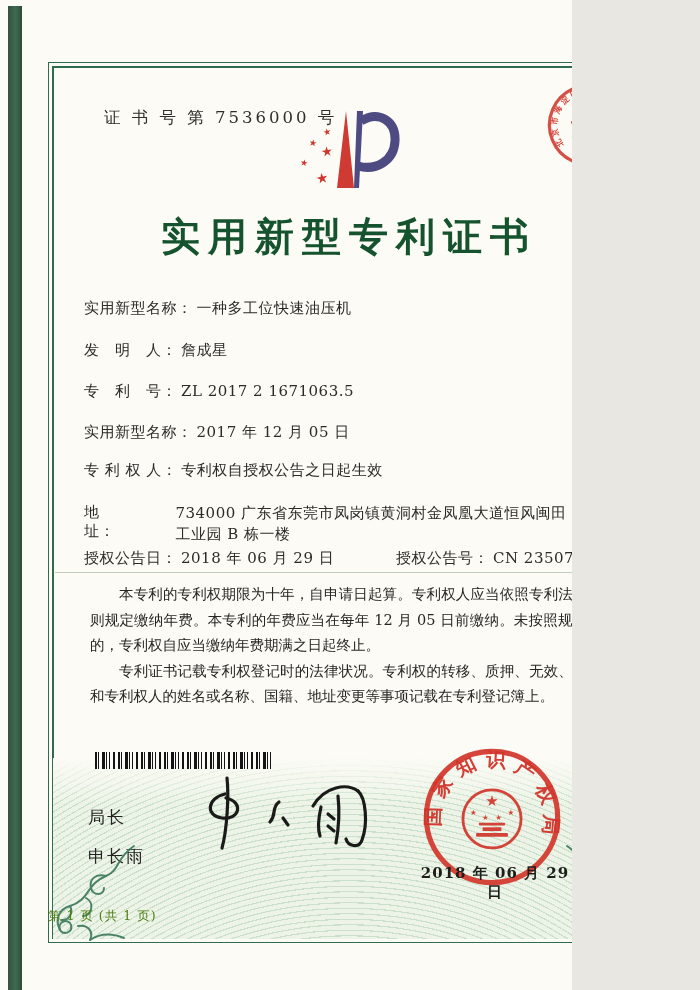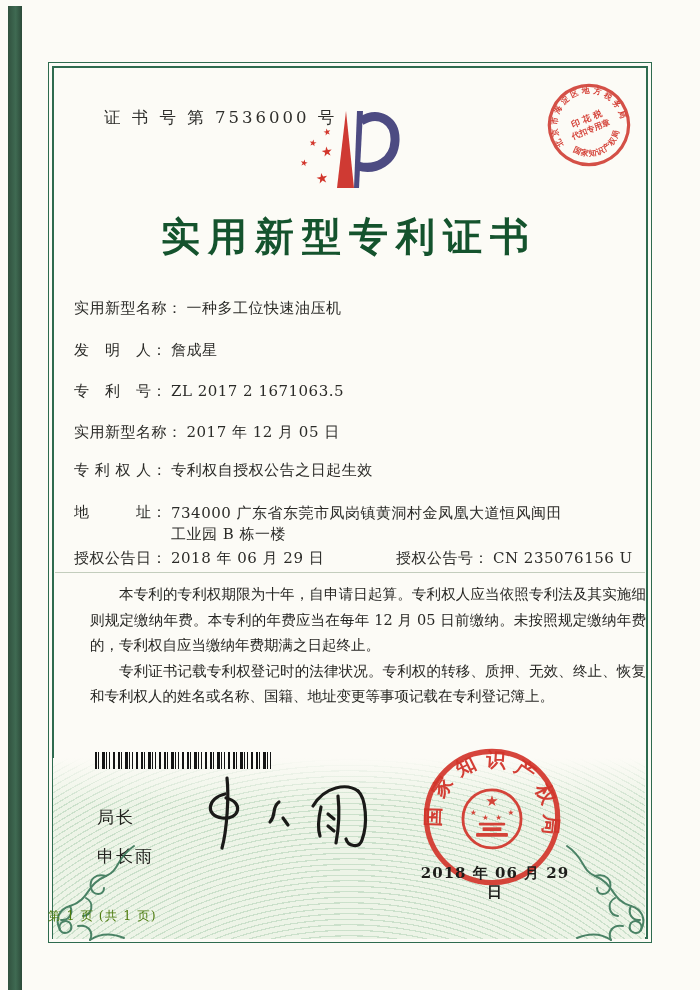--- a/index.html
+++ b/index.html
@@ -1,42 +1,42 @@
 <!DOCTYPE html>
 <html><head>
 <meta charset="utf-8">
 <style>
   html,body{margin:0;padding:0;}
   body{width:700px;height:990px;position:relative;background:#e9e7e2;
        font-family:"DejaVu Serif","Liberation Serif",serif;}
-  .scan{position:absolute;left:0;top:0;width:700px;height:990px;background:#fcfbf6;overflow:hidden;}
+  .scan{position:absolute;left:0;top:0;width:572px;height:990px;background:#fcfbf6;overflow:hidden;}
   .spine{position:absolute;left:8px;top:6px;width:14px;height:984px;
          background:linear-gradient(90deg,#31523f,#3f6a52 55%,#2c4a39);}
   .frame{position:absolute;left:48px;top:62px;width:602px;height:879px;
          border:1.5px solid #2e6b4f;}
   .frame::before{content:"";position:absolute;inset:3px;border:2.5px solid #2e6b4f;}
   .green-band{position:absolute;left:53px;top:758px;width:592px;height:181px;
       background:repeating-radial-gradient(circle at 50% 290%, rgba(105,168,122,.26) 0 1.2px, rgba(0,0,0,0) 1.2px 5.5px),#edf4e7;}
   .green-band::before{content:"";position:absolute;left:0;top:0;right:0;height:46px;
       background:linear-gradient(#fcfbf6, rgba(252,251,246,0));}
   .cert-no{position:absolute;left:104px;top:107px;font-size:16.5px;letter-spacing:3px;color:#2e2e2b;}
   .logo{position:absolute;left:278px;top:108px;}
   .title{position:absolute;left:48px;top:210px;width:602px;text-align:center;
          font-size:39px;font-weight:bold;letter-spacing:8px;color:#14532d;}
-  .row{position:absolute;left:74px;font-size:15px;color:#2b2b28;letter-spacing:.5px;white-space:nowrap;}
+  .row{position:absolute;left:84px;font-size:15px;color:#2b2b28;letter-spacing:.5px;white-space:nowrap;}
   .row .val{margin-left:4px;}
   .row.addr{white-space:normal;display:flex;align-items:flex-start;}
   .row.addr .val{white-space:pre-line;width:430px;line-height:21px;}
   .divider{position:absolute;left:55px;top:572px;width:590px;height:1px;background:#c3cdbd;}
   .bodytext{position:absolute;left:90px;top:582px;width:556px;font-size:14.5px;line-height:25.5px;
             color:#262623;text-align:justify;}
   .bodytext p{margin:0;text-indent:2em;}
   .barcode{position:absolute;left:95px;top:752px;width:178px;height:17px;
      background:repeating-linear-gradient(90deg,#141414 0 2px,rgba(0,0,0,0) 2px 3px,#141414 3px 4px,rgba(0,0,0,0) 4px 7px,#141414 7px 10px,rgba(0,0,0,0) 10px 11px,#141414 11px 12px,rgba(0,0,0,0) 12px 14px,#141414 14px 15px,rgba(0,0,0,0) 15px 18px,#141414 18px 20px,rgba(0,0,0,0) 20px 23px);}
-  .director{position:absolute;left:97px;top:806px;font-family:"DejaVu Sans","Liberation Sans",sans-serif;
+  .director{position:absolute;left:88px;top:806px;font-family:"DejaVu Sans","Liberation Sans",sans-serif;
             font-size:17px;color:#23231f;letter-spacing:2px;}
   .director .name{margin-top:16px;}
   .sig{position:absolute;left:195px;top:772px;}
   .seal{position:absolute;left:417px;top:742px;}
   .seal-date{position:absolute;left:412px;top:864px;width:166px;text-align:center;
              font-size:15px;font-weight:bold;color:#1d1d1a;letter-spacing:1px;}
   .stamp{position:absolute;left:543px;top:79px;transform:rotate(-22deg);opacity:.93;}
   .orn{position:absolute;}
   .orn.left{left:44px;top:842px;}
   .orn.right{left:561px;top:842px;transform:scaleX(-1);}

